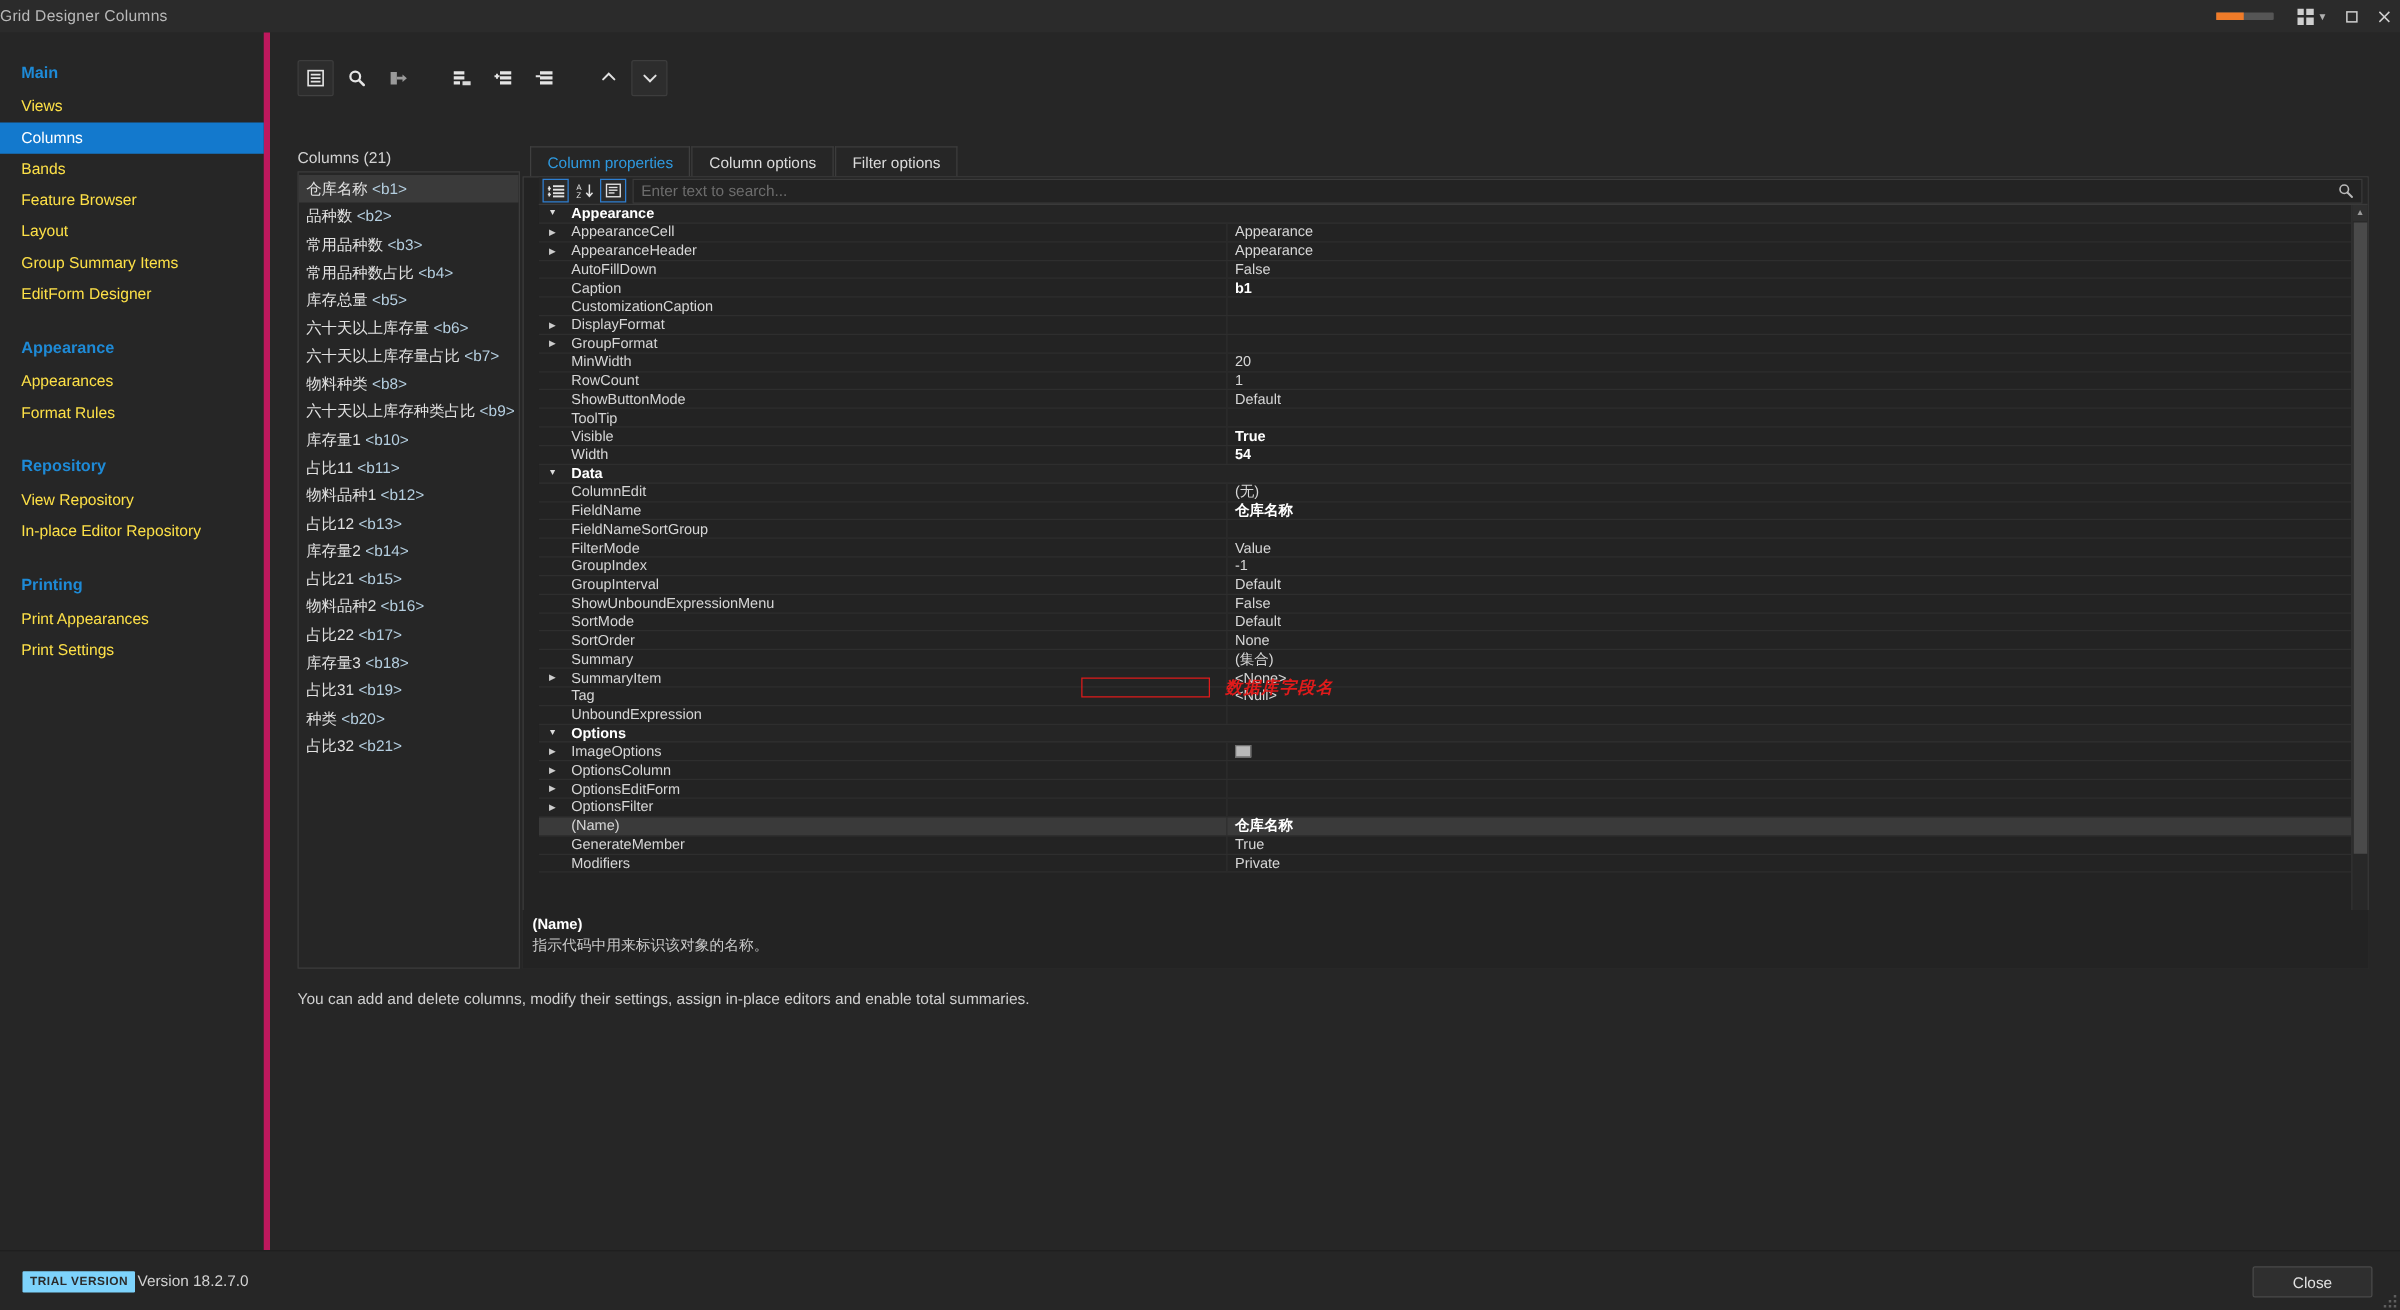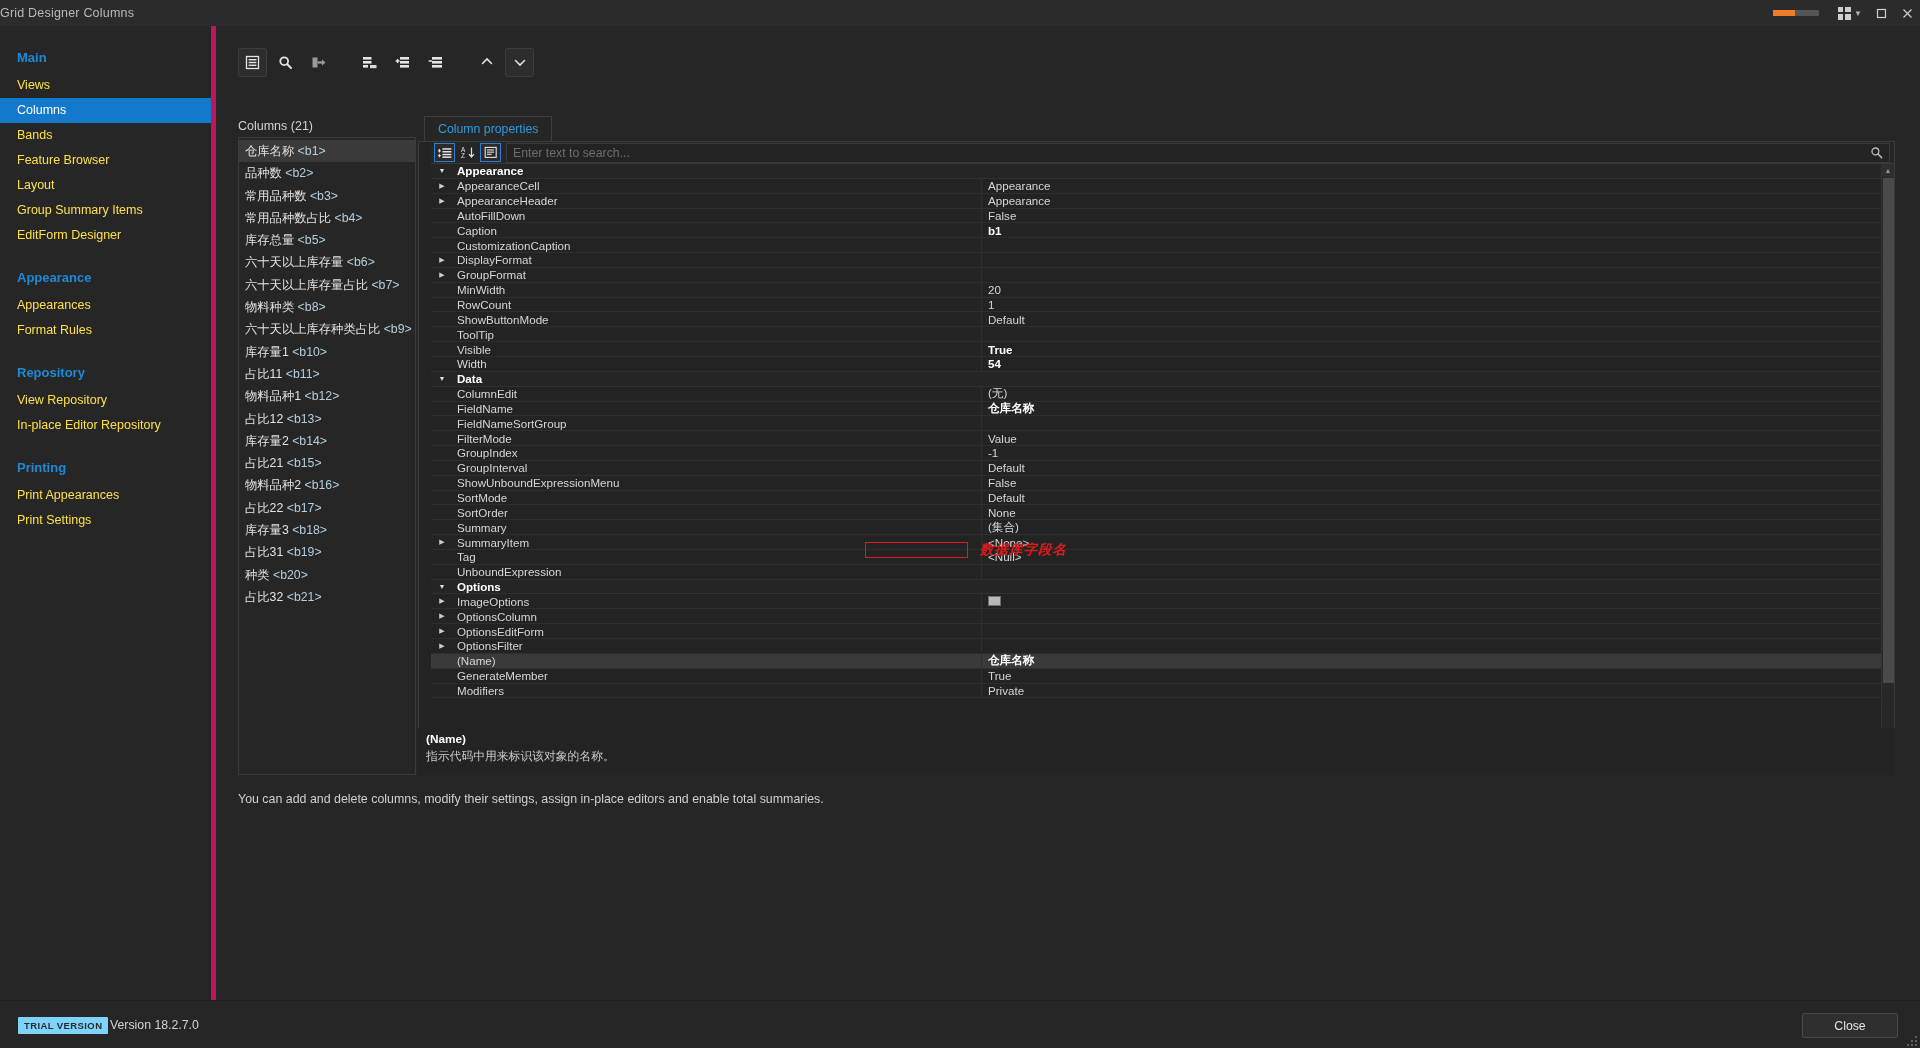--- a/index.html
+++ b/index.html
@@ -100,21 +100,21 @@
     height:22.3px; line-height:22.3px;
     padding-left:6px; font-size:12.3px; color:#e2e2e2;
     white-space:nowrap; overflow:hidden; cursor:default;
   }
   .col-item .tag { color:#b5cfe0; }
   .col-item.selected { background:#3a3a3a; }
 
   
   .tabs {
     position:absolute; left:208px; top:90px;
-    display:flex; align-items:flex-end; height:26px;flex-direction:column;
+    display:flex; align-items:flex-end; height:26px;
   }
   .tab {
     height:25px; line-height:25px; padding:0 13px;
     font-size:12.3px; color:#dcdcdc;
     background:#262626; border:1px solid #3c3c3c; border-bottom:none;
     margin-right:1px; cursor:pointer;
   }
   .tab.active { color:#2f9ae0; background:#262626; border-color:#3f3f3f; }
 
   

